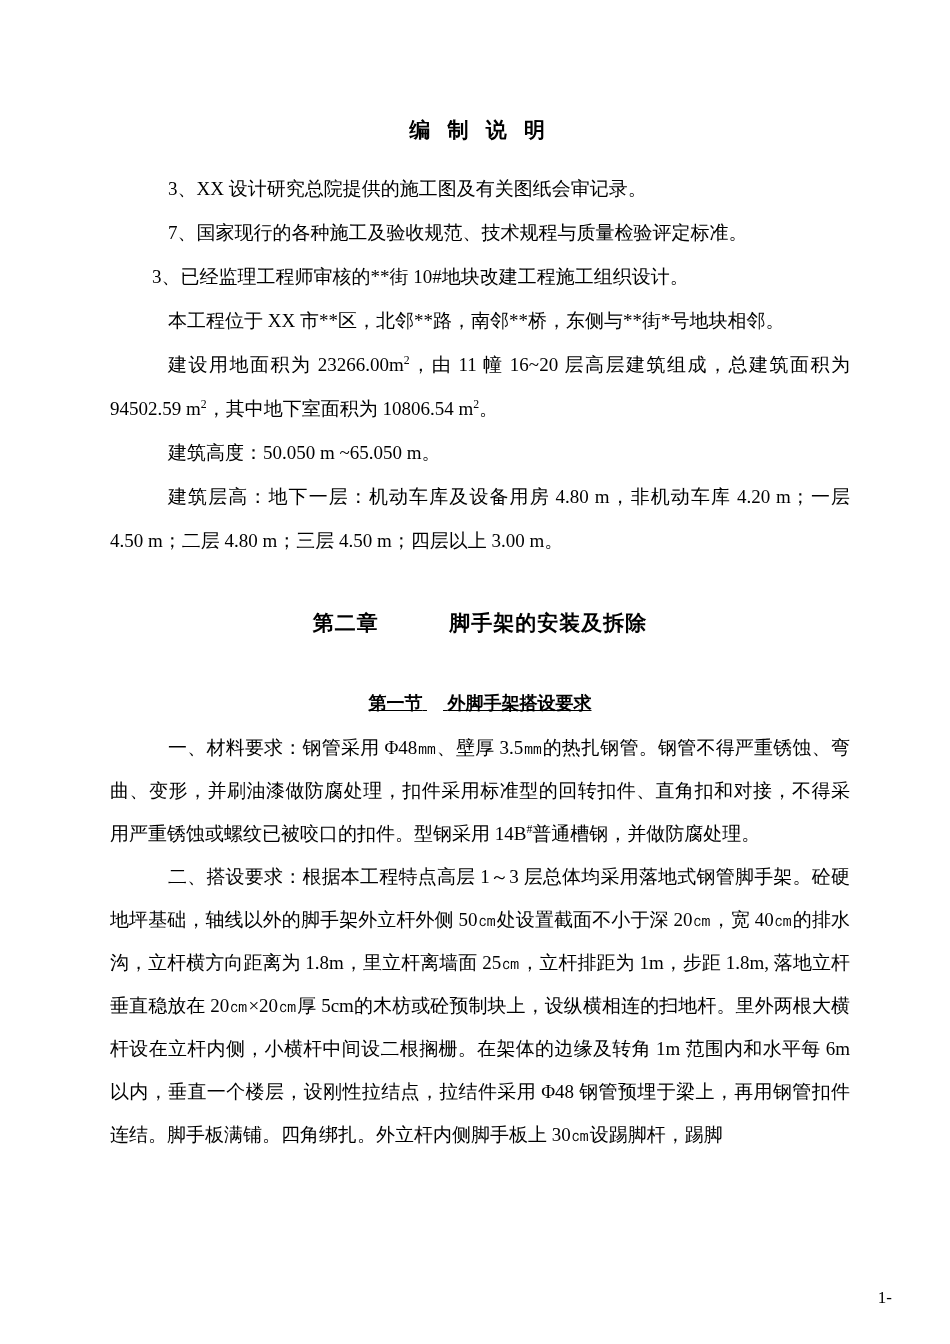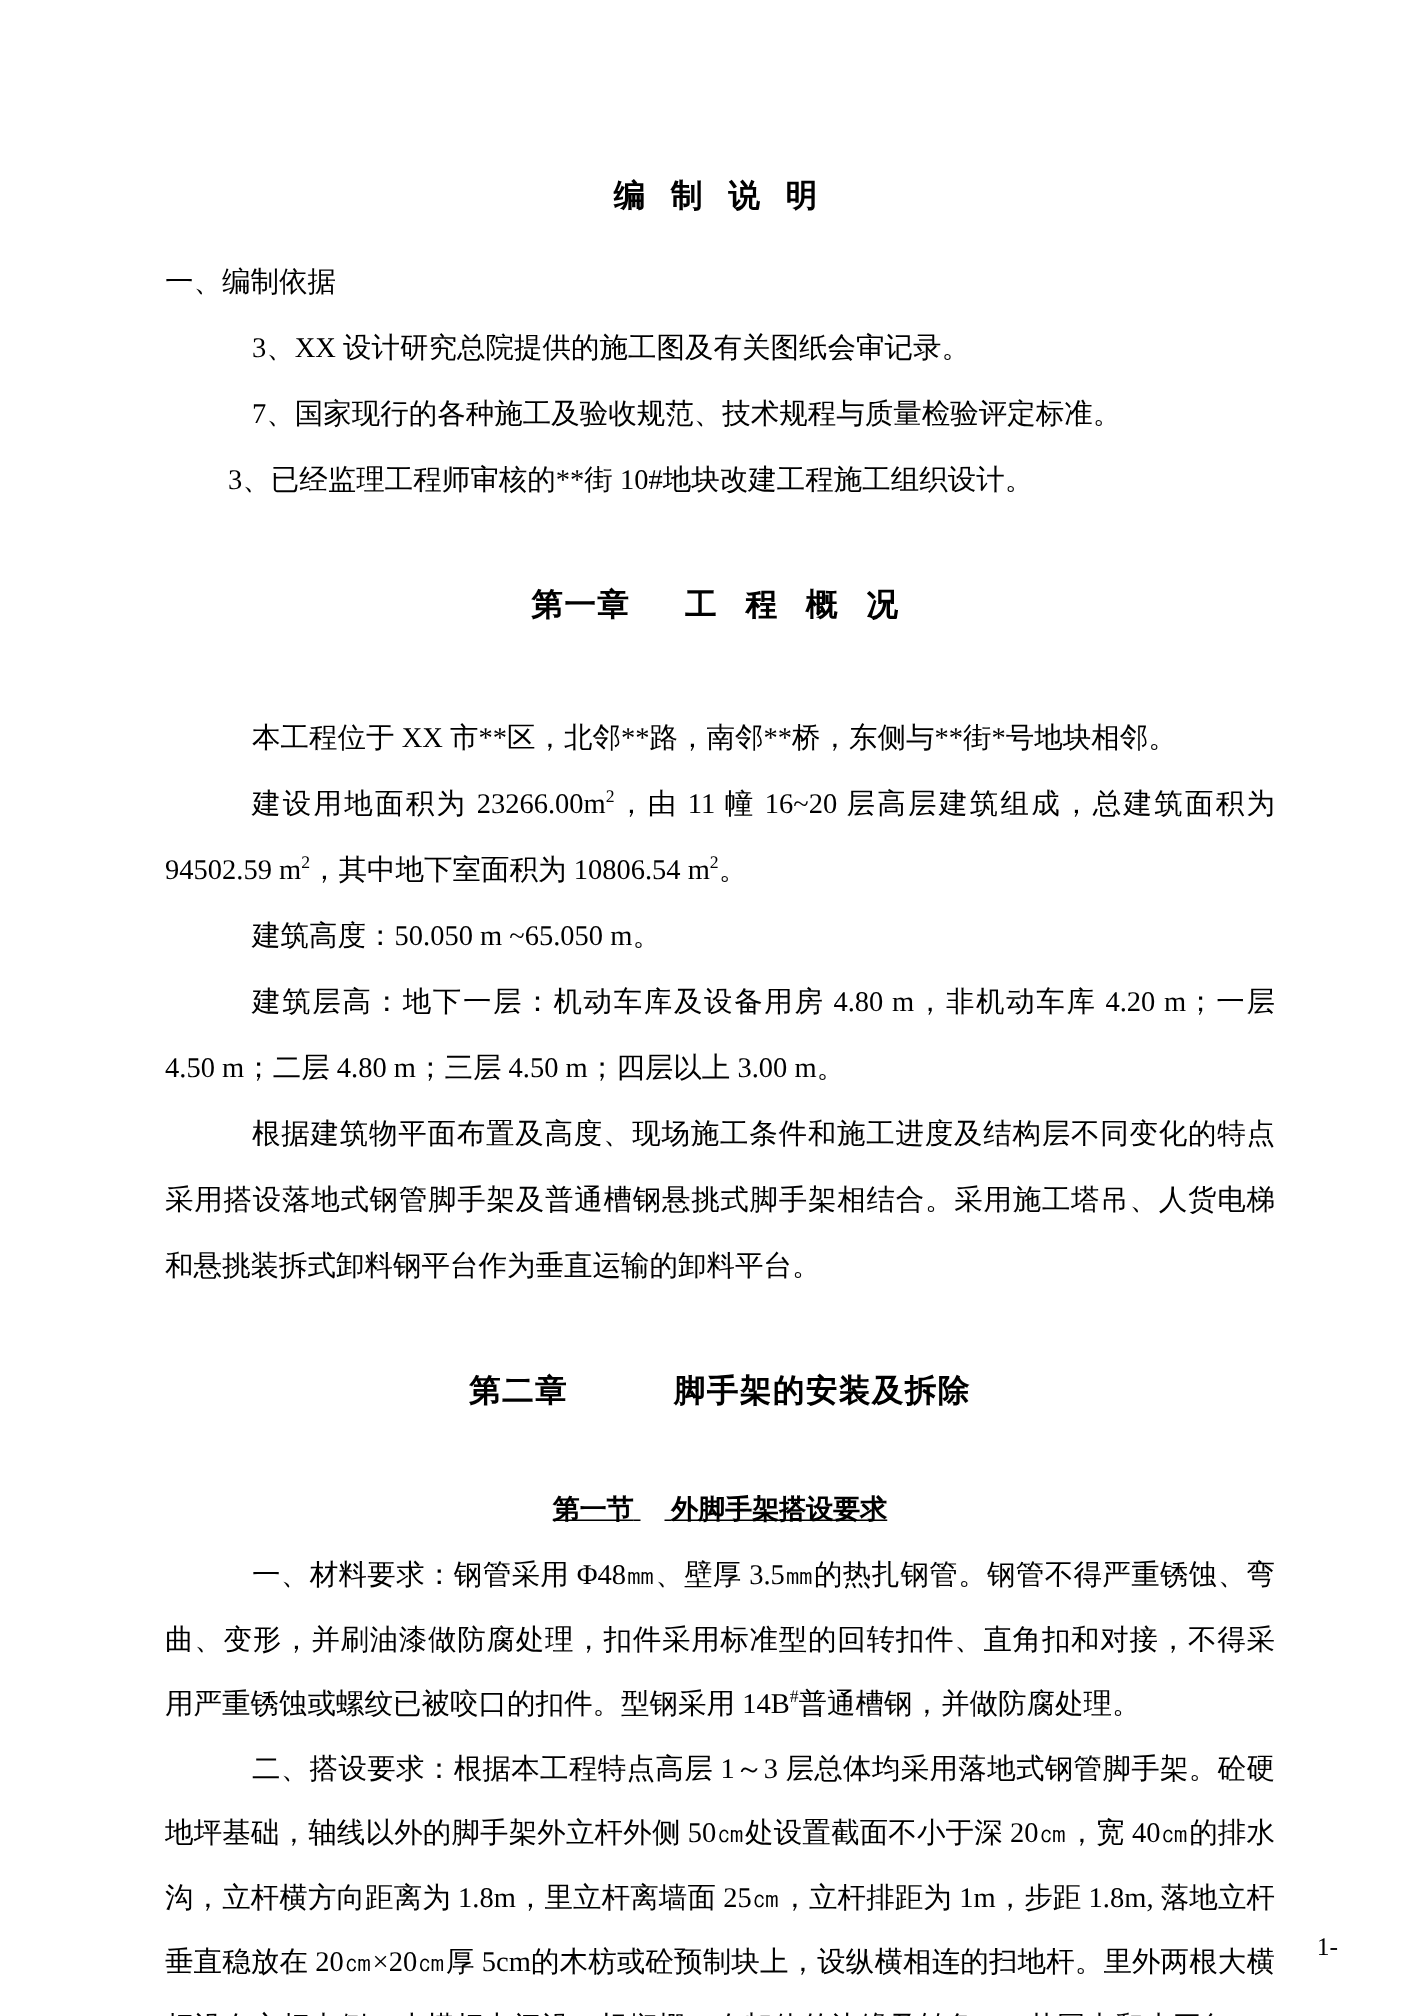--- a/index.html
+++ b/index.html
@@ -83,41 +83,34 @@
     font-family: "Liberation Serif", "DejaVu Serif", serif;
   }
 </style>
 </head>
 <body>
 
 <div class="page">
 
   <h1 class="doc-title">编 制 说 明</h1>
 
-  <p class="para level0">一、编制依据</p>
 
   <p class="list-item">3、XX 设计研究总院提供的施工图及有关图纸会审记录。</p>
   <p class="list-item">7、国家现行的各种施工及验收规范、技术规程与质量检验评定标准。</p>
   <p class="list-item sub">3、已经监理工程师审核的**街 10#地块改建工程施工组织设计。</p>
 
-  <h2 class="chapter-title">
-    <span class="ct-num">第一章</span>
-    <span class="ct-gap-wide"></span>
-    <span class="ct-name">工 程 概 况</span>
-  </h2>
 
   <p class="para indent2">本工程位于 XX 市**区，北邻**路，南邻**桥，东侧与**街*号地块相邻。</p>
 
   <p class="para indent2"><span>建设用地面积为 23266.00m</span><sup>2</sup><span>，由 11 幢 16~20 层高层建筑组成，总建筑面积为 94502.59 m</span><sup>2</sup><span>，其中地下室面积为 10806.54 m</span><sup>2</sup><span>。</span></p>
 
   <p class="para indent2">建筑高度：50.050 m ~65.050 m。</p>
 
   <p class="para indent2">建筑层高：地下一层：机动车库及设备用房 4.80 m，非机动车库 4.20 m；一层 4.50 m；二层 4.80 m；三层 4.50 m；四层以上 3.00 m。</p>
 
-  <p class="para indent2">根据建筑物平面布置及高度、现场施工条件和施工进度及结构层不同变化的特点采用搭设落地式钢管脚手架及普通槽钢悬挑式脚手架相结合。采用施工塔吊、人货电梯和悬挑装拆式卸料钢平台作为垂直运输的卸料平台。</p>
 
   <h2 class="chapter-title">
     <span class="ct-num">第二章</span>
     <span class="ct-gap-xwide"></span>
     <span class="ct-name-tight">脚手架的安装及拆除</span>
   </h2>
 
   <h3 class="section-title">
     <span>第一节</span>
     <span class="st-gap"></span>

